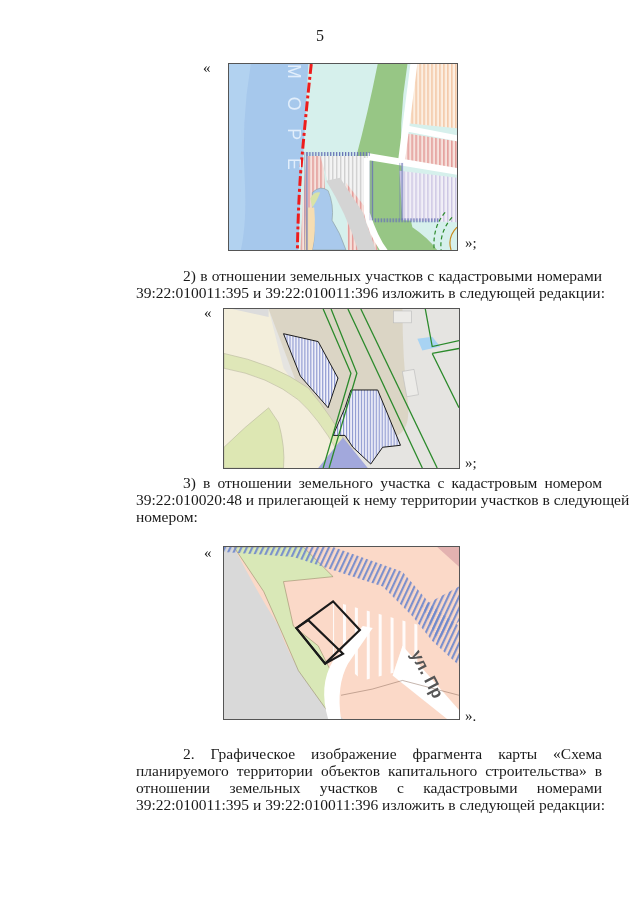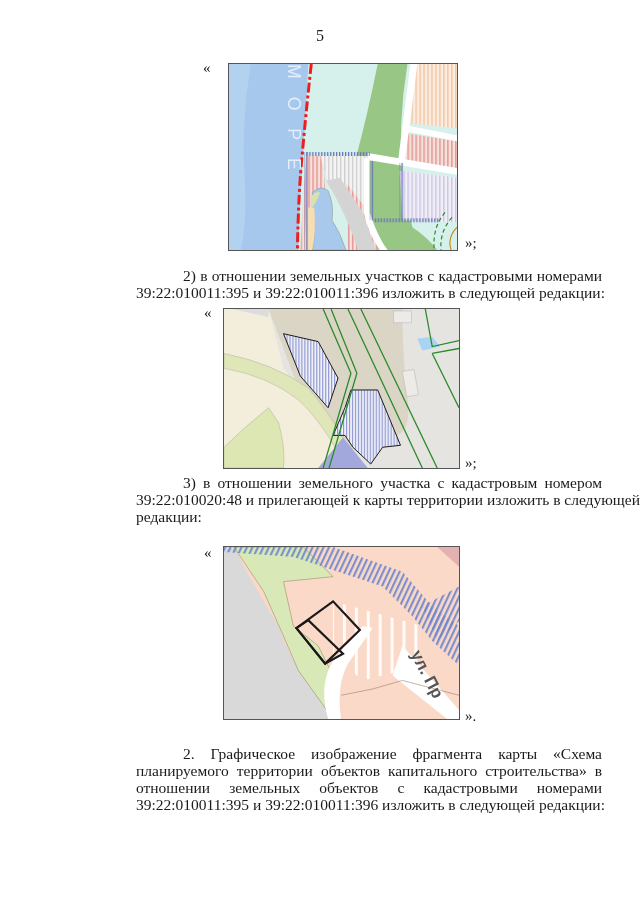--- a/index.html
+++ b/index.html
@@ -135,22 +135,22 @@
     <path d="M125 0 L200 161" stroke="#2b8a2b" stroke-width="1.3" fill="none"></path>
     <path d="M138 0 L215 161" stroke="#2b8a2b" stroke-width="1.3" fill="none"></path>
     <path d="M203 0 L210 38 L237 32" stroke="#2b8a2b" stroke-width="1.3" fill="none"></path>
     <path d="M210 45 L237 40 M210 45 L237 100" stroke="#2b8a2b" stroke-width="1.3" fill="none"></path>
   </svg>
 </div>
 <div class="abs quote" style="left:465px; top:455px;">»;</div>
 
 <div class="abs para" style="top:474px;">
   <span class="line indent">3)  в отношении земельного участка с кадастровым номером</span>
-  <span class="line">39:22:010020:48 и прилегающей к карты территории изложить в следующей</span>
-  <span class="line last">редакции:</span>
+  <span class="line">39:22:010020:48 и прилегающей к нему территории участков в следующей</span>
+  <span class="line last">номером:</span>
 </div>
 
 <div class="abs quote" style="left:204px; top:545px;">«</div>
 <div class="abs map" style="left:223px; top:546px; width:237px; height:174px;">
   <svg viewBox="0 0 237 174" preserveAspectRatio="none">
     <defs>
       <pattern id="hBlue3" width="5" height="5" patternUnits="userSpaceOnUse" patternTransform="rotate(25)">
         <rect width="2.2" height="5" fill="#6f88cc"></rect>
       </pattern>
       <pattern id="hWhite3" width="12" height="12" patternUnits="userSpaceOnUse">
@@ -179,15 +179,15 @@
     <path d="M73 82 L85 74 L120 108 L102 118 Z" fill="none" stroke="#1a1a1a" stroke-width="2.2"></path>
 
     <text x="0" y="0" transform="translate(188 108) rotate(63)" font-family="Liberation Sans, sans-serif" font-weight="bold" font-size="17" fill="#555">ул. Пр</text>
   </svg>
 </div>
 <div class="abs quote" style="left:465px; top:708px;">».</div>
 
 <div class="abs para" style="top:745px;">
   <span class="line indent">2. Графическое изображение фрагмента карты «Схема</span>
   <span class="line">планируемого территории объектов капитального строительства» в</span>
-  <span class="line">отношении земельных объектов с кадастровыми номерами</span>
+  <span class="line">отношении земельных участков с кадастровыми номерами</span>
   <span class="line last">39:22:010011:395 и 39:22:010011:396 изложить в следующей редакции:</span>
 </div>
 
 </body></html>

